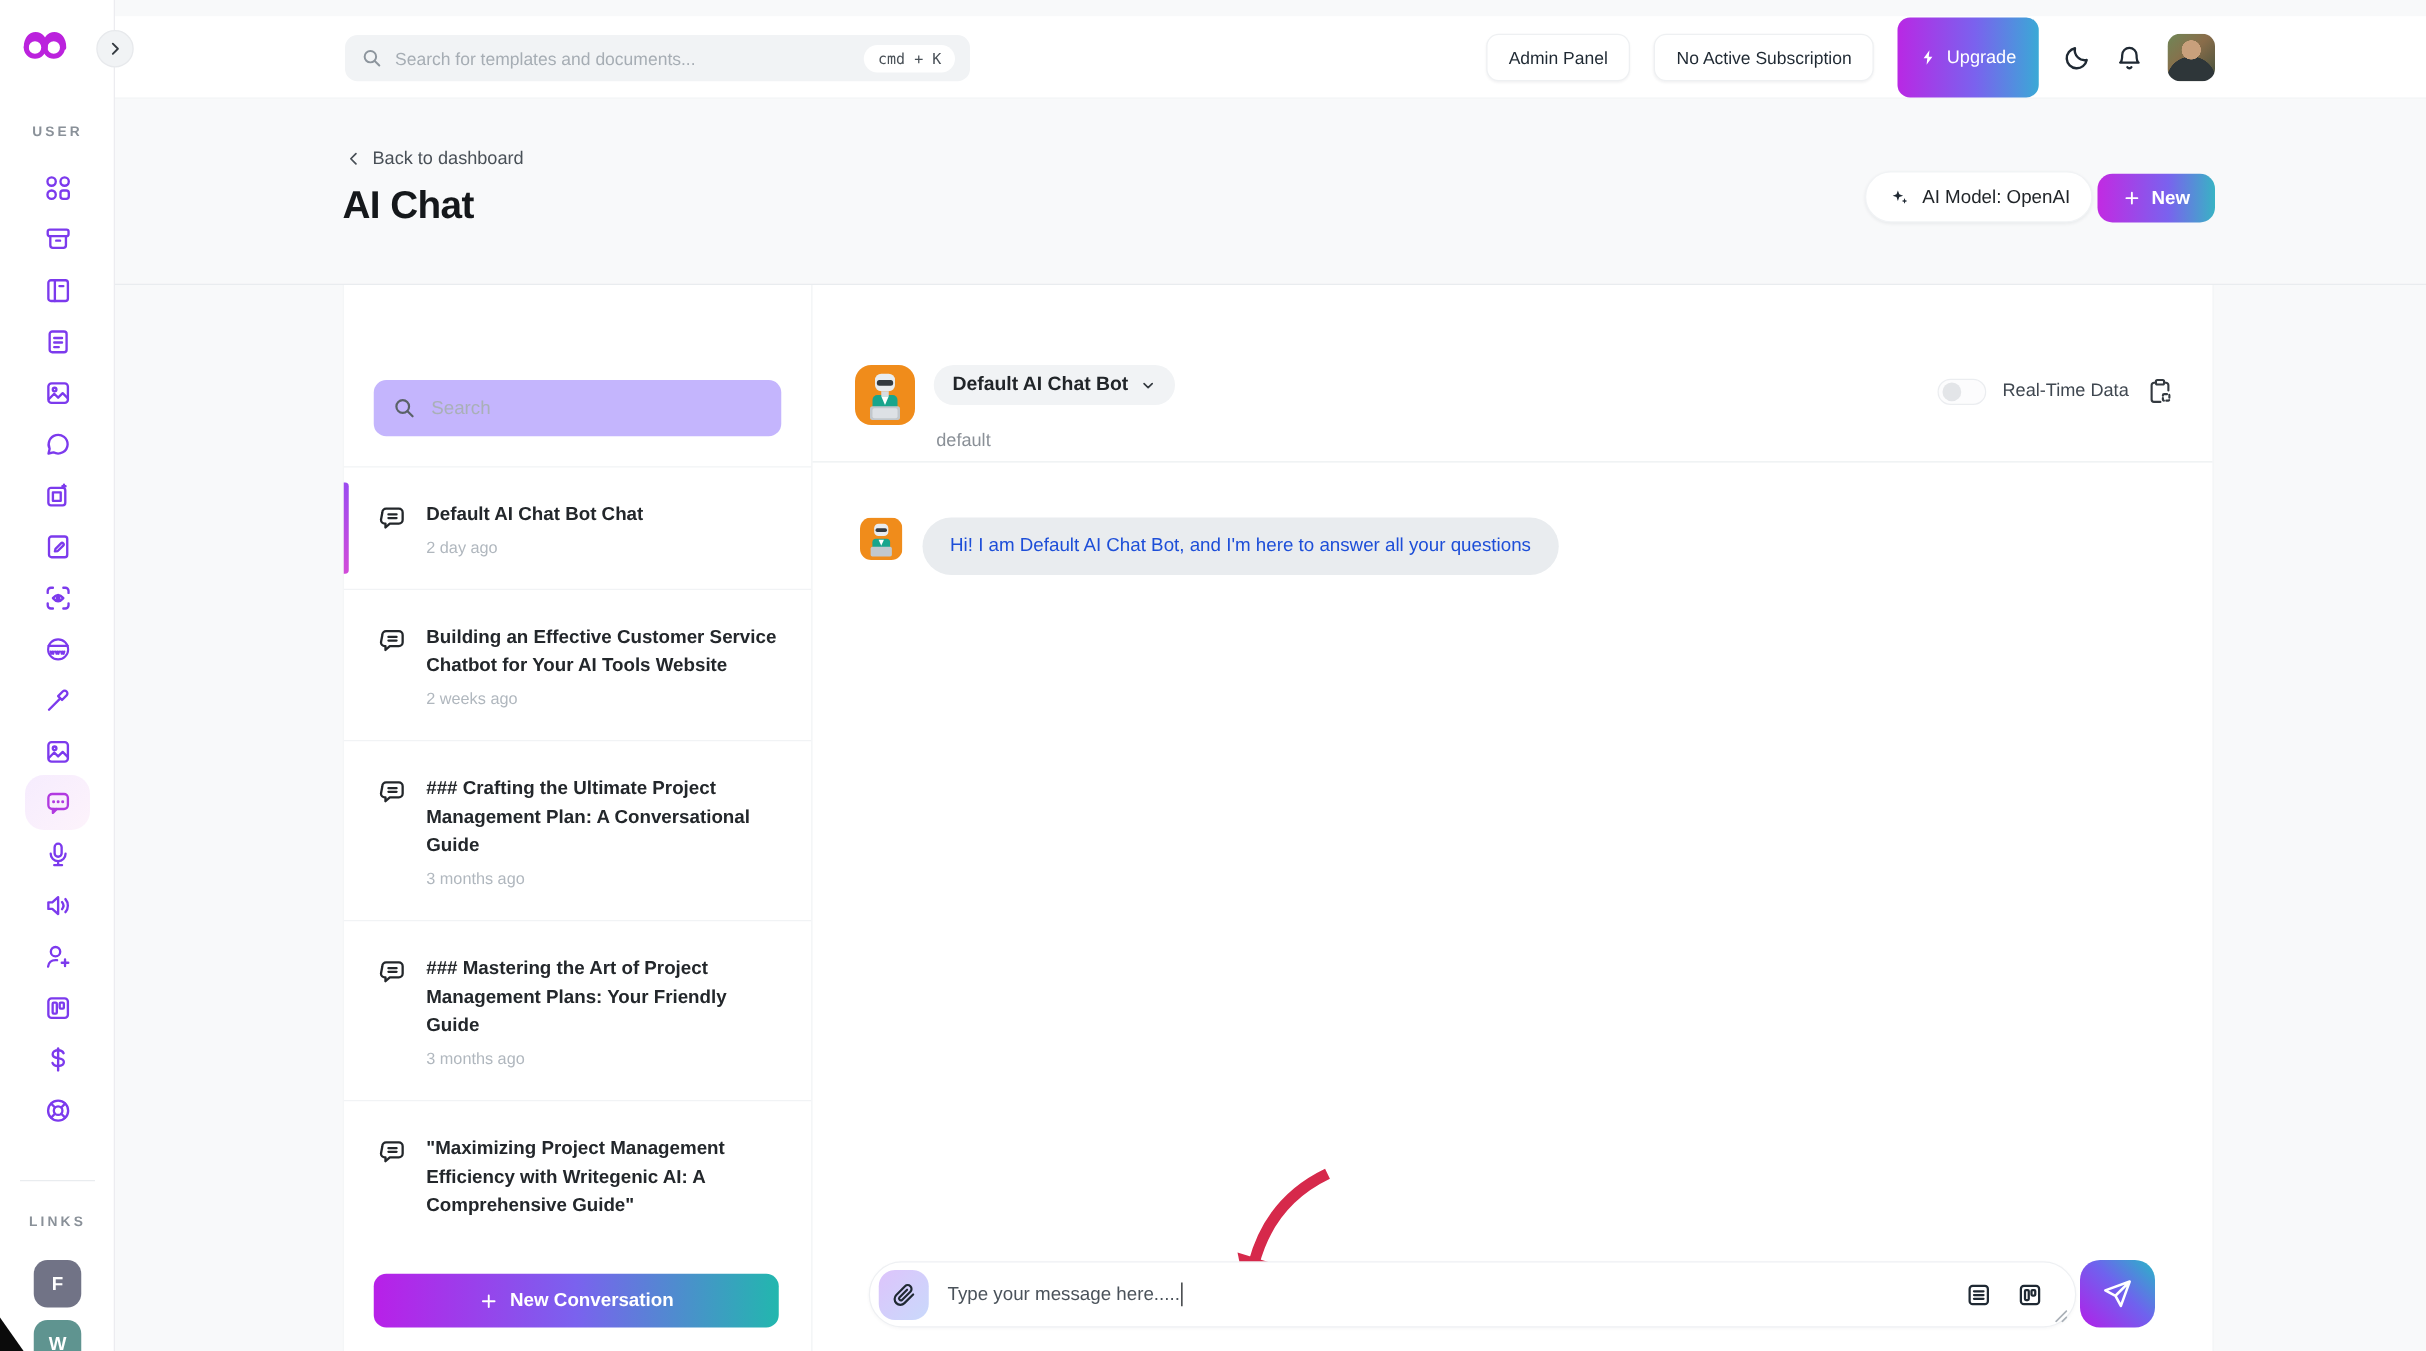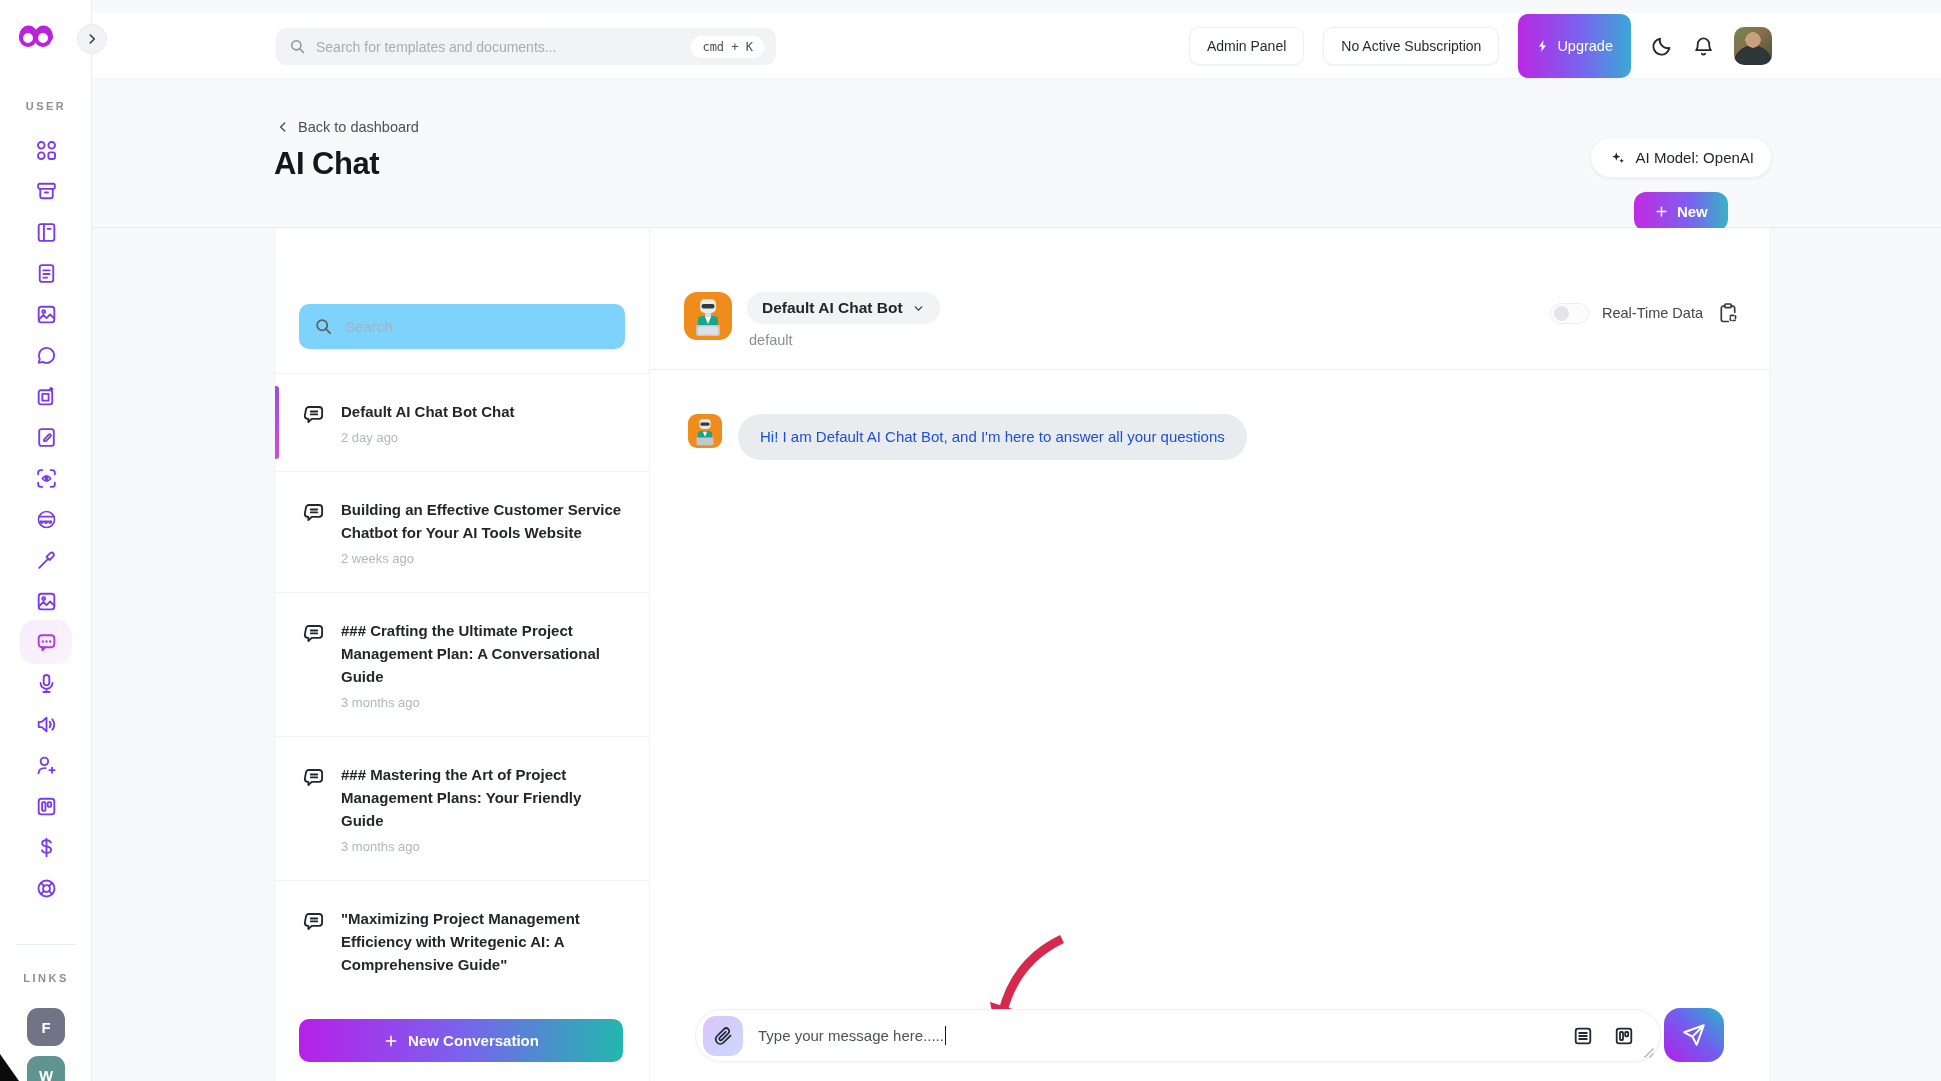--- a/index.html
+++ b/index.html
@@ -35,45 +35,45 @@
   .icon-btn { background:none; border:none; cursor:pointer; display:flex; align-items:center; }
   .tb-avatar { width:38px; height:38px; border-radius:10px; cursor:pointer;
     background: radial-gradient(circle at 50% 34%, #c9a07c 0 24%, rgba(0,0,0,0) 25%),
                 radial-gradient(circle at 50% 100%, #2e3639 0 46%, rgba(0,0,0,0) 47%),
                 linear-gradient(135deg,#6f8757,#8a6d4a 45%,#41503c); }
 
   
   .page-header { position:absolute; left:92px; right:0; top:66px; height:162px; border-bottom:1px solid #e9ecef; }
   .back-link { position:absolute; left:184px; top:53px; display:flex; align-items:center; gap:8px; font-size:14.5px; color:#495057; cursor:pointer; }
   .page-title { position:absolute; left:182px; top:80px; font-size:31px; font-weight:800; letter-spacing:-.5px; color:#15181b; }
-  .ph-right { position:absolute; right:169px; top:71px; display:flex; align-items:center; gap:14px;flex-direction:column; }
+  .ph-right { position:absolute; right:169px; top:71px; display:flex; align-items:flex-end; gap:4px; }
   .ai-model-btn { display:flex; align-items:center; gap:9px; background:#fff; border:1px solid #f1f3f5; box-shadow:0 1px 3px rgba(16,24,40,.07); border-radius:21px; padding:10px 17px; font-size:15px; font-weight:500; color:#212529; cursor:pointer; }
   .new-btn { display:flex; align-items:center; gap:8px; border:none; border-radius:12px; padding:11px 20px; font-size:15px; font-weight:600; color:#fff; cursor:pointer; background:linear-gradient(90deg,#c22ae2 0%,#7a62ee 60%,#38b3c4 100%); }
 
   
   .panel { position:absolute; left:274px; top:228px; width:1497px; bottom:0; background:#fff; border-left:1px solid #f1f3f5; border-right:1px solid #f1f3f5; display:flex; }
 
   
   .conv-list { position:relative; width:375px; border-right:1px solid #f1f3f5; }
-  .list-search { margin:76px 24px 24px 24px; height:45px; background:#7dd3fc; border-radius:10px; display:flex; align-items:center; gap:11px; padding:0 14px; }
+  .list-search { margin:76px 24px 24px 24px; height:45px; background:#c4b5fd; border-radius:10px; display:flex; align-items:center; gap:11px; padding:0 14px; }
   .list-search input { flex:1; border:none; outline:none; background:transparent; font-size:15px; color:#495057; font-family:"Liberation Sans",sans-serif; }
   .list-search input::placeholder { color:#a9b0b7; }
   .conv-items { border-top:1px solid #f1f3f5; }
   .conv-item { position:relative; display:flex; gap:14px; padding:26px 22px 26px 26px; border-bottom:1px solid #f1f3f5; cursor:pointer; }
   .conv-item .active-bar { position:absolute; left:0; top:12px; bottom:12px; width:4px; border-radius:0 3px 3px 0; background:linear-gradient(180deg,#9b4bf0,#d24bd9); }
   .conv-icon { flex:none; margin-top:1px; }
   .conv-title { font-size:15px; font-weight:600; color:#23272b; line-height:23px; }
   .conv-time { font-size:13px; color:#b0b7be; margin-top:7px; }
   .new-conv-btn { position:absolute; left:24px; right:26px; bottom:19px; height:43px; border:none; border-radius:10px; color:#fff; font-size:15px; font-weight:600; display:flex; align-items:center; justify-content:center; gap:9px; cursor:pointer; background:linear-gradient(90deg,#b820e8 0%,#7a62ee 50%,#22b7ae 100%); font-family:"Liberation Sans",sans-serif; }
 
   
   .chat-area { position:relative; flex:1; }
   .chat-header { display:flex; align-items:flex-start; padding:64px 30px 0 34px; height:142px; border-bottom:1px solid #eceff1; }
   .bot-avatar { flex:none; border-radius:13px; overflow:hidden; }
-  .bot-info { margin-left:15px; display:flex; flex-direction:column; align-items:flex-start; }
+  .bot-info { margin-left:15px; display:flex; flex-direction:column; align-items:flex-start;gap:13px; }
   .bot-name-pill { display:flex; align-items:center; gap:9px; background:#f1f3f5; border-radius:999px; padding:7px 15px; font-size:15.5px; font-weight:700; color:#212529; cursor:pointer; }
   .bot-tag { margin-top:8px; margin-left:2px; font-size:14.5px; color:#8a9097; }
   .chat-header-right { margin-left:auto; display:flex; align-items:center; gap:13px; padding-top:9px; }
   .toggle { position:relative; width:39px; height:21px; border-radius:11px; background:#fcfcfd; border:1px solid #ebedf0; cursor:pointer; flex:none; }
   .toggle .knob { position:absolute; left:3px; top:2px; width:15px; height:15px; border-radius:50%; background:#e3e5e8; }
   .rt-label { font-size:14.5px; color:#3f4750; }
   .clip-icon-btn { background:none; border:none; cursor:pointer; display:flex; }
 
   .msg-row { display:flex; align-items:flex-start; gap:16px; padding:44px 30px 0 38px; }
   .msg-avatar { flex:none; border-radius:9px; overflow:hidden; }

